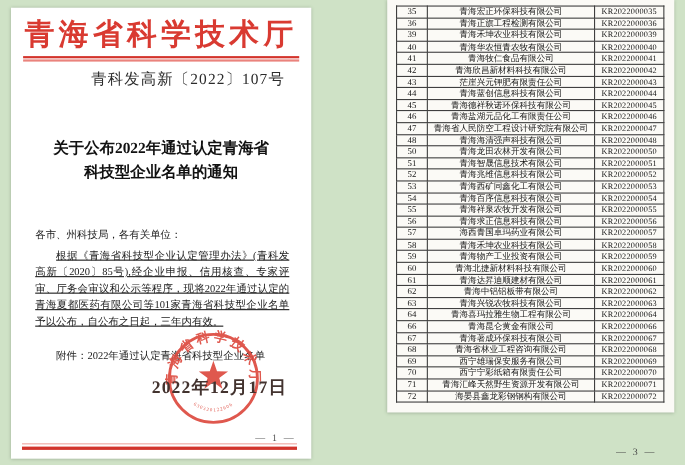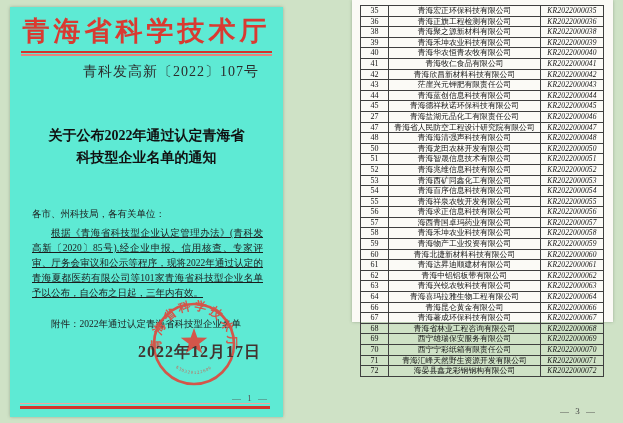--- a/index.html
+++ b/index.html
@@ -1,49 +1,49 @@
 <!DOCTYPE html>
 <html><head>
 <meta charset="utf-8">
 <style>
   html,body{margin:0;padding:0;}
   .canvas{position:relative;width:623px;height:423px;background:#cfe2c6;overflow:hidden;
           font-family:"Liberation Serif", serif;}
   
   .page-left{position:absolute;left:10px;top:7px;width:273px;height:410px;
-             background:#5eead4;box-shadow:0 0 3px rgba(60,80,60,.35);}
+             background:#ffffff;box-shadow:0 0 3px rgba(60,80,60,.35);}
   .agency{position:absolute;top:6px;left:0;right:0;text-align:center;color:#d93a31;
           font-size:27px;font-weight:bold;letter-spacing:4px;white-space:nowrap;}
   .header-divider{position:absolute;top:44px;left:11px;right:11px;}
   .header-divider .l1{height:2px;background:#d3342c;}
   .header-divider .l2{margin-top:1px;height:2px;background:#ea837d;}
   .doc-number{position:absolute;top:56px;right:24px;font-size:14px;color:#2b2b2b;letter-spacing:1px;}
   .title{position:absolute;top:118px;left:0;right:0;text-align:center;font-weight:bold;
          font-size:14px;line-height:22px;color:#111;}
   .body-block{position:absolute;top:180px;left:22px;right:20px;font-size:9.5px;
               line-height:15px;color:#1c1c1c;text-align:justify;margin-top:20px;}
   .para{text-indent:2em;margin-top:4px;text-decoration:underline;}
   .attachment{text-indent:2em;margin-top:16px;}
   .seal-wrap{position:absolute;left:140px;top:293px;width:88px;height:88px;opacity:.92;}
   .issue-date{position:absolute;left:128px;top:335px;font-size:16px;font-weight:bold;
               color:#43332f;letter-spacing:1px;white-space:nowrap;}
   .pagenum-left{position:absolute;top:386px;left:222px;font-size:9px;color:#555;letter-spacing:2px;white-space:nowrap;}
   .footer-divider{position:absolute;top:396px;left:10px;width:250px;}
   .footer-divider .fd1{height:1px;background:#efa49e;}
   .footer-divider .fd2{margin-top:2px;height:3px;background:#d2342c;}
   
-  .page-right{position:absolute;left:352px;top:0;width:261px;height:322px;
+  .page-right{position:absolute;left:352px;top:0;width:261px;height:375px;
               background:#fbfaf6;box-shadow:0 0 3px rgba(60,80,60,.35);}
   table.enterprises{position:absolute;left:8px;top:5px;border-collapse:collapse;
                     table-layout:fixed;width:240px;color:#151515;}
   table.enterprises td{border:1px solid #3f3f3f;text-align:center;padding:0;height:9.3px;
                        line-height:9.6px;overflow:hidden;white-space:nowrap;}
   td.c-no{width:27px;font-size:8px;}
   td.c-name{width:151px;font-size:7.8px;}
-  td.c-cert{width:62px;font-size:7.5px;letter-spacing:.2px;font-style:italic;}
+  td.c-cert{width:62px;font-size:7.5px;letter-spacing:.2px;}
   .pagenum-right{position:absolute;top:406px;right:16px;font-size:9px;color:#444;letter-spacing:2px;white-space:nowrap;}
 </style>
 </head>
 <body>
 
 <div class="canvas">
 
   <div class="page-left">
     <div class="agency">青海省科学技术厅</div>
     <div class="header-divider">
@@ -93,25 +93,20 @@
             <td class="c-no">35</td>
             <td class="c-name">青海宏正环保科技有限公司</td>
             <td class="c-cert">KR2022000035</td>
           </tr>
           <tr>
             <td class="c-no">36</td>
             <td class="c-name">青海正旗工程检测有限公司</td>
             <td class="c-cert">KR2022000036</td>
           </tr>
           <tr>
-            <td class="c-no">38</td>
-            <td class="c-name">青海聚之源新材料有限公司</td>
-            <td class="c-cert">KR2022000038</td>
-          </tr>
-          <tr>
             <td class="c-no">39</td>
             <td class="c-name">青海禾坤农业科技有限公司</td>
             <td class="c-cert">KR2022000039</td>
           </tr>
           <tr>
             <td class="c-no">40</td>
             <td class="c-name">青海华农恒青农牧有限公司</td>
             <td class="c-cert">KR2022000040</td>
           </tr>
           <tr>
@@ -133,21 +128,21 @@
             <td class="c-no">44</td>
             <td class="c-name">青海蓝创信息科技有限公司</td>
             <td class="c-cert">KR2022000044</td>
           </tr>
           <tr>
             <td class="c-no">45</td>
             <td class="c-name">青海德祥秋诺环保科技有限公司</td>
             <td class="c-cert">KR2022000045</td>
           </tr>
           <tr>
-            <td class="c-no">27</td>
+            <td class="c-no">46</td>
             <td class="c-name">青海盐湖元品化工有限责任公司</td>
             <td class="c-cert">KR2022000046</td>
           </tr>
           <tr>
             <td class="c-no">47</td>
             <td class="c-name">青海省人民防空工程设计研究院有限公司</td>
             <td class="c-cert">KR2022000047</td>
           </tr>
           <tr>
             <td class="c-no">48</td>

